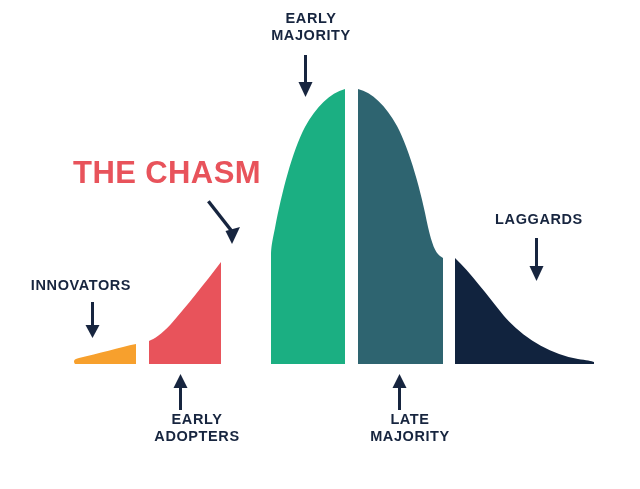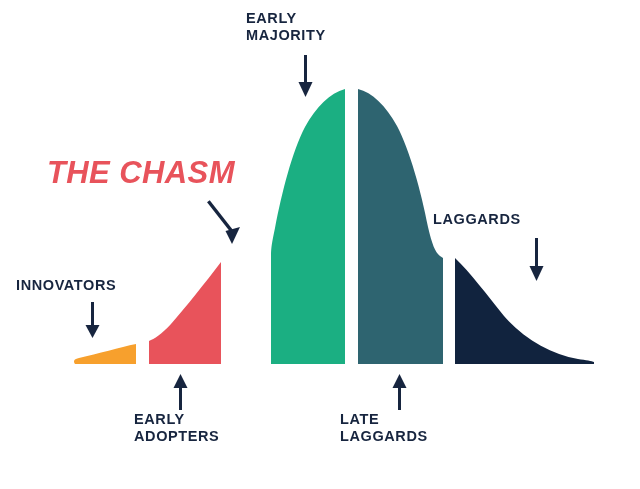--- a/index.html
+++ b/index.html
@@ -22,39 +22,39 @@
     width: 640px;
     height: 489px;
   }
   .label {
     position: absolute;
     font-family: "Liberation Sans", sans-serif;
     font-weight: bold;
     color: #17253f;
     letter-spacing: 0.6px;
     line-height: 1.16;
-    text-align: left;
+    text-align: center;
     white-space: pre-line;
     user-select: none;
   }
   .label.small {
     font-size: 14.5px;
   }
   .label.chasm {
     font-size: 31px;
     color: #e8535b;
     letter-spacing: 0.4px;
     font-weight: bold;
   }
   #label-innovators  { left: 16px;   top: 277px;  width: 130px; }
   #label-early-adopters { left: 134px; top: 411px; width: 126px; }
   #label-early-majority { left: 246px; top: 10px;  width: 130px; }
   #label-late-majority  { left: 340px; top: 411px; width: 140px; }
   #label-laggards    { left: 433px; top: 211px;  width: 212px; }
-  #label-chasm       { left: 47px;  top: 155px;  width: 220px; font-style: italic; }
+  #label-chasm       { left: 57px;  top: 155px;  width: 220px; }
 </style>
 </head>
 <body>
 
 <div id="canvas">
 
   <svg class="layer" viewBox="0 0 640 489">
 
     <path d="M 75 364 L 136 364 L 136 344
              C 120 347 98 354 79 358
@@ -115,19 +115,19 @@
 
   <div class="label small" id="label-innovators">INNOVATORS</div>
 
   <div class="label small" id="label-early-adopters">EARLY
 ADOPTERS</div>
 
   <div class="label small" id="label-early-majority">EARLY
 MAJORITY</div>
 
   <div class="label small" id="label-late-majority">LATE
-LAGGARDS</div>
+MAJORITY</div>
 
   <div class="label small" id="label-laggards">LAGGARDS</div>
 
   <div class="label chasm" id="label-chasm">THE CHASM</div>
 
 </div>
 
 </body></html>

